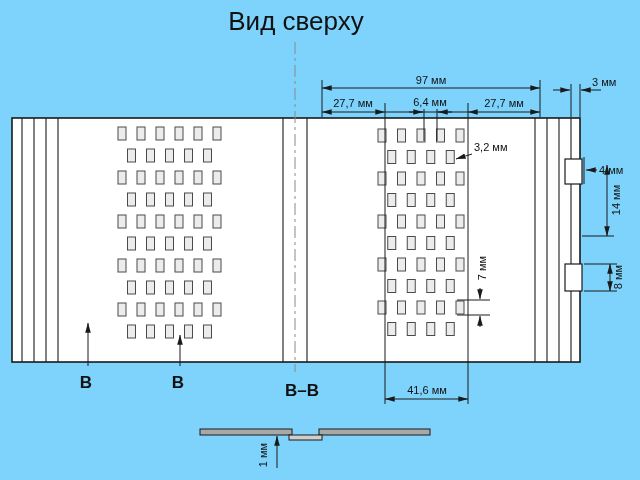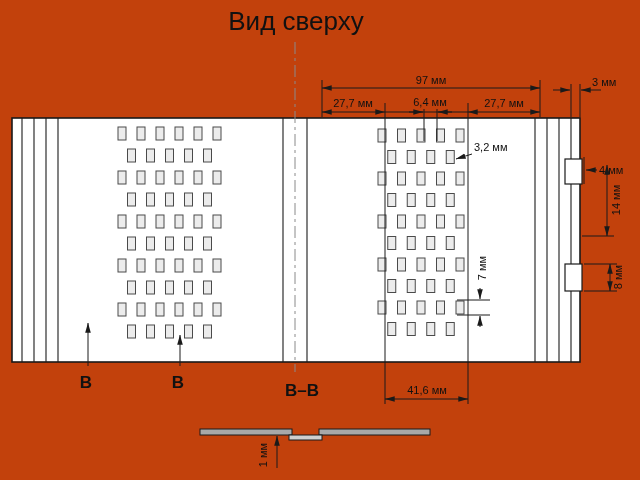--- a/index.html
+++ b/index.html
@@ -1,16 +1,16 @@
 <!DOCTYPE html>
 <html style="--line: #1a1a1a;"><head>
 <meta charset="utf-8">
 <style>
   html,body{margin:0;padding:0;background:#ffffff;}
-  .stage{position:relative;width:640px;height:480px;background:#c2410c;overflow:hidden;}
+  .stage{position:relative;width:640px;height:480px;background:#7dd3fc;overflow:hidden;}
   svg{display:block;}
   .outline{fill:#fff;stroke:var(--line,#1a1a1a);stroke-width:1.6;}
   .thin{stroke:var(--line,#1a1a1a);stroke-width:1.1;}
   .centerline{stroke:#8a8a8a;stroke-width:1;stroke-dasharray:12 4 3 4;}
   .slot{fill:#ececec;stroke:#4a4a4a;stroke-width:1;}
   .tab{fill:#fff;stroke:var(--line,#1a1a1a);stroke-width:1.2;}
   .dim{stroke:var(--line,#1a1a1a);stroke-width:1;fill:none;}
   text{font-family:"Liberation Sans",sans-serif;fill:#111;}
   .dimtext{font-size:11px;}
   .mid{text-anchor:middle;}

